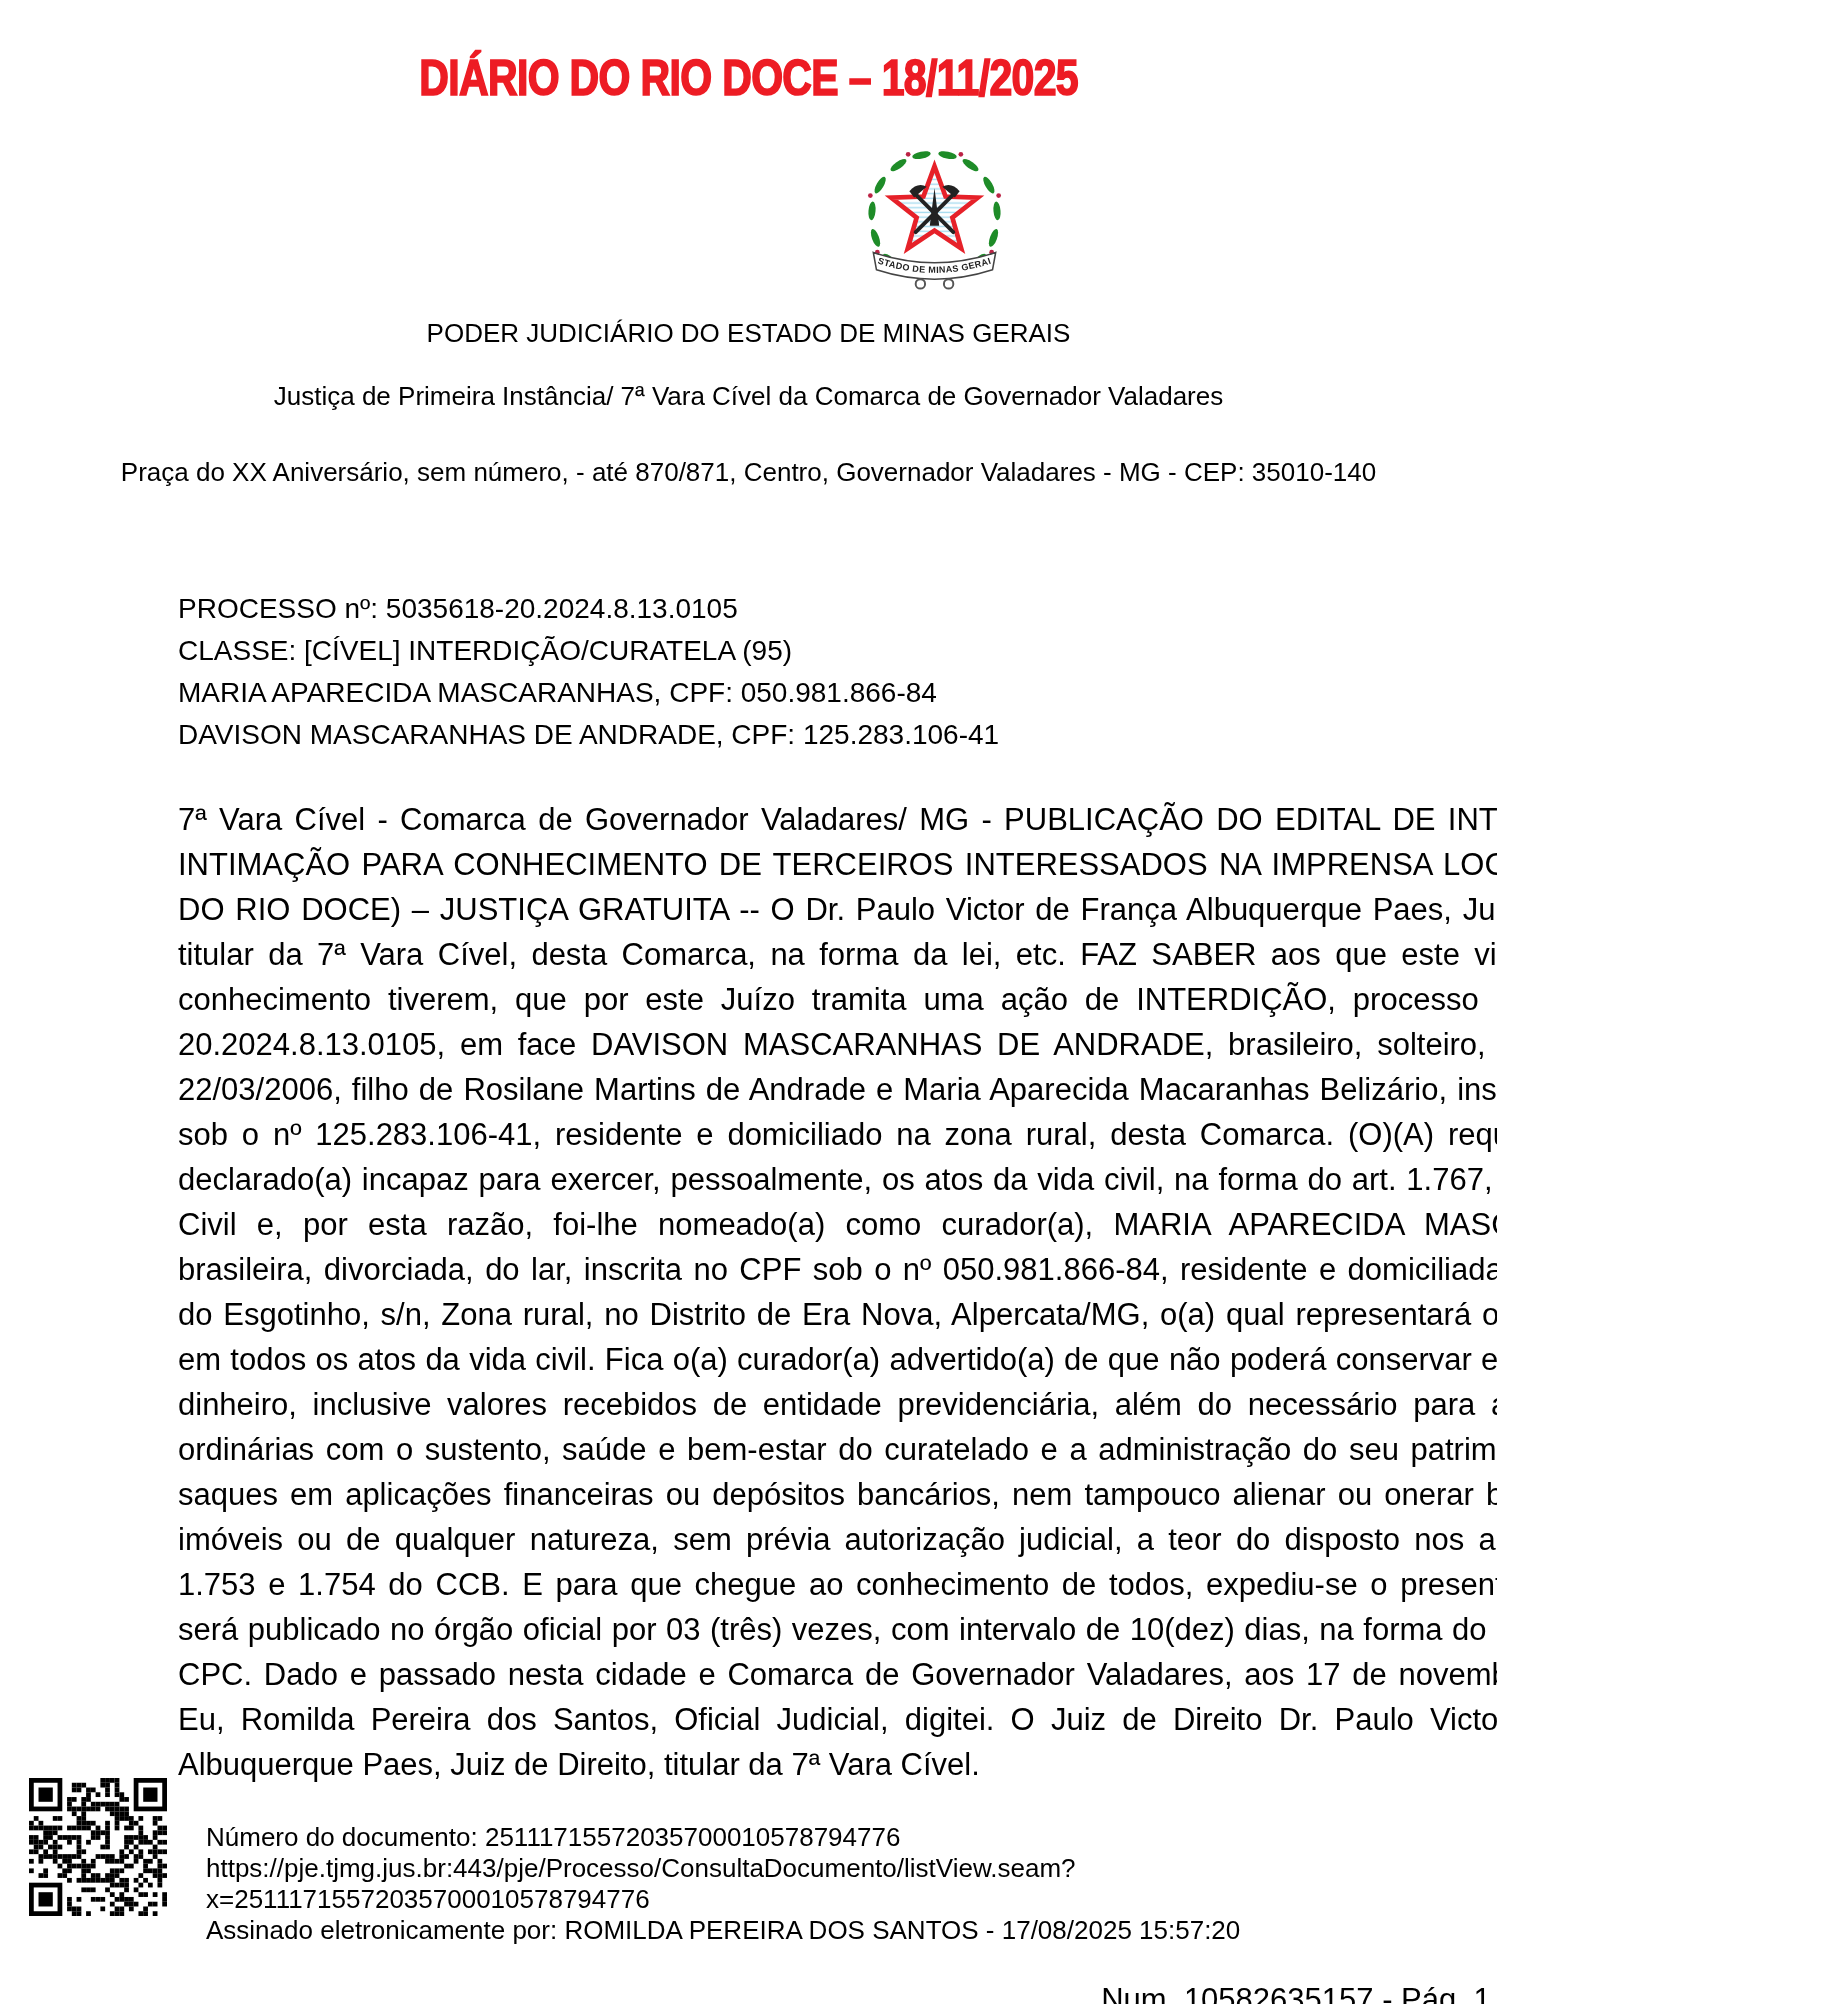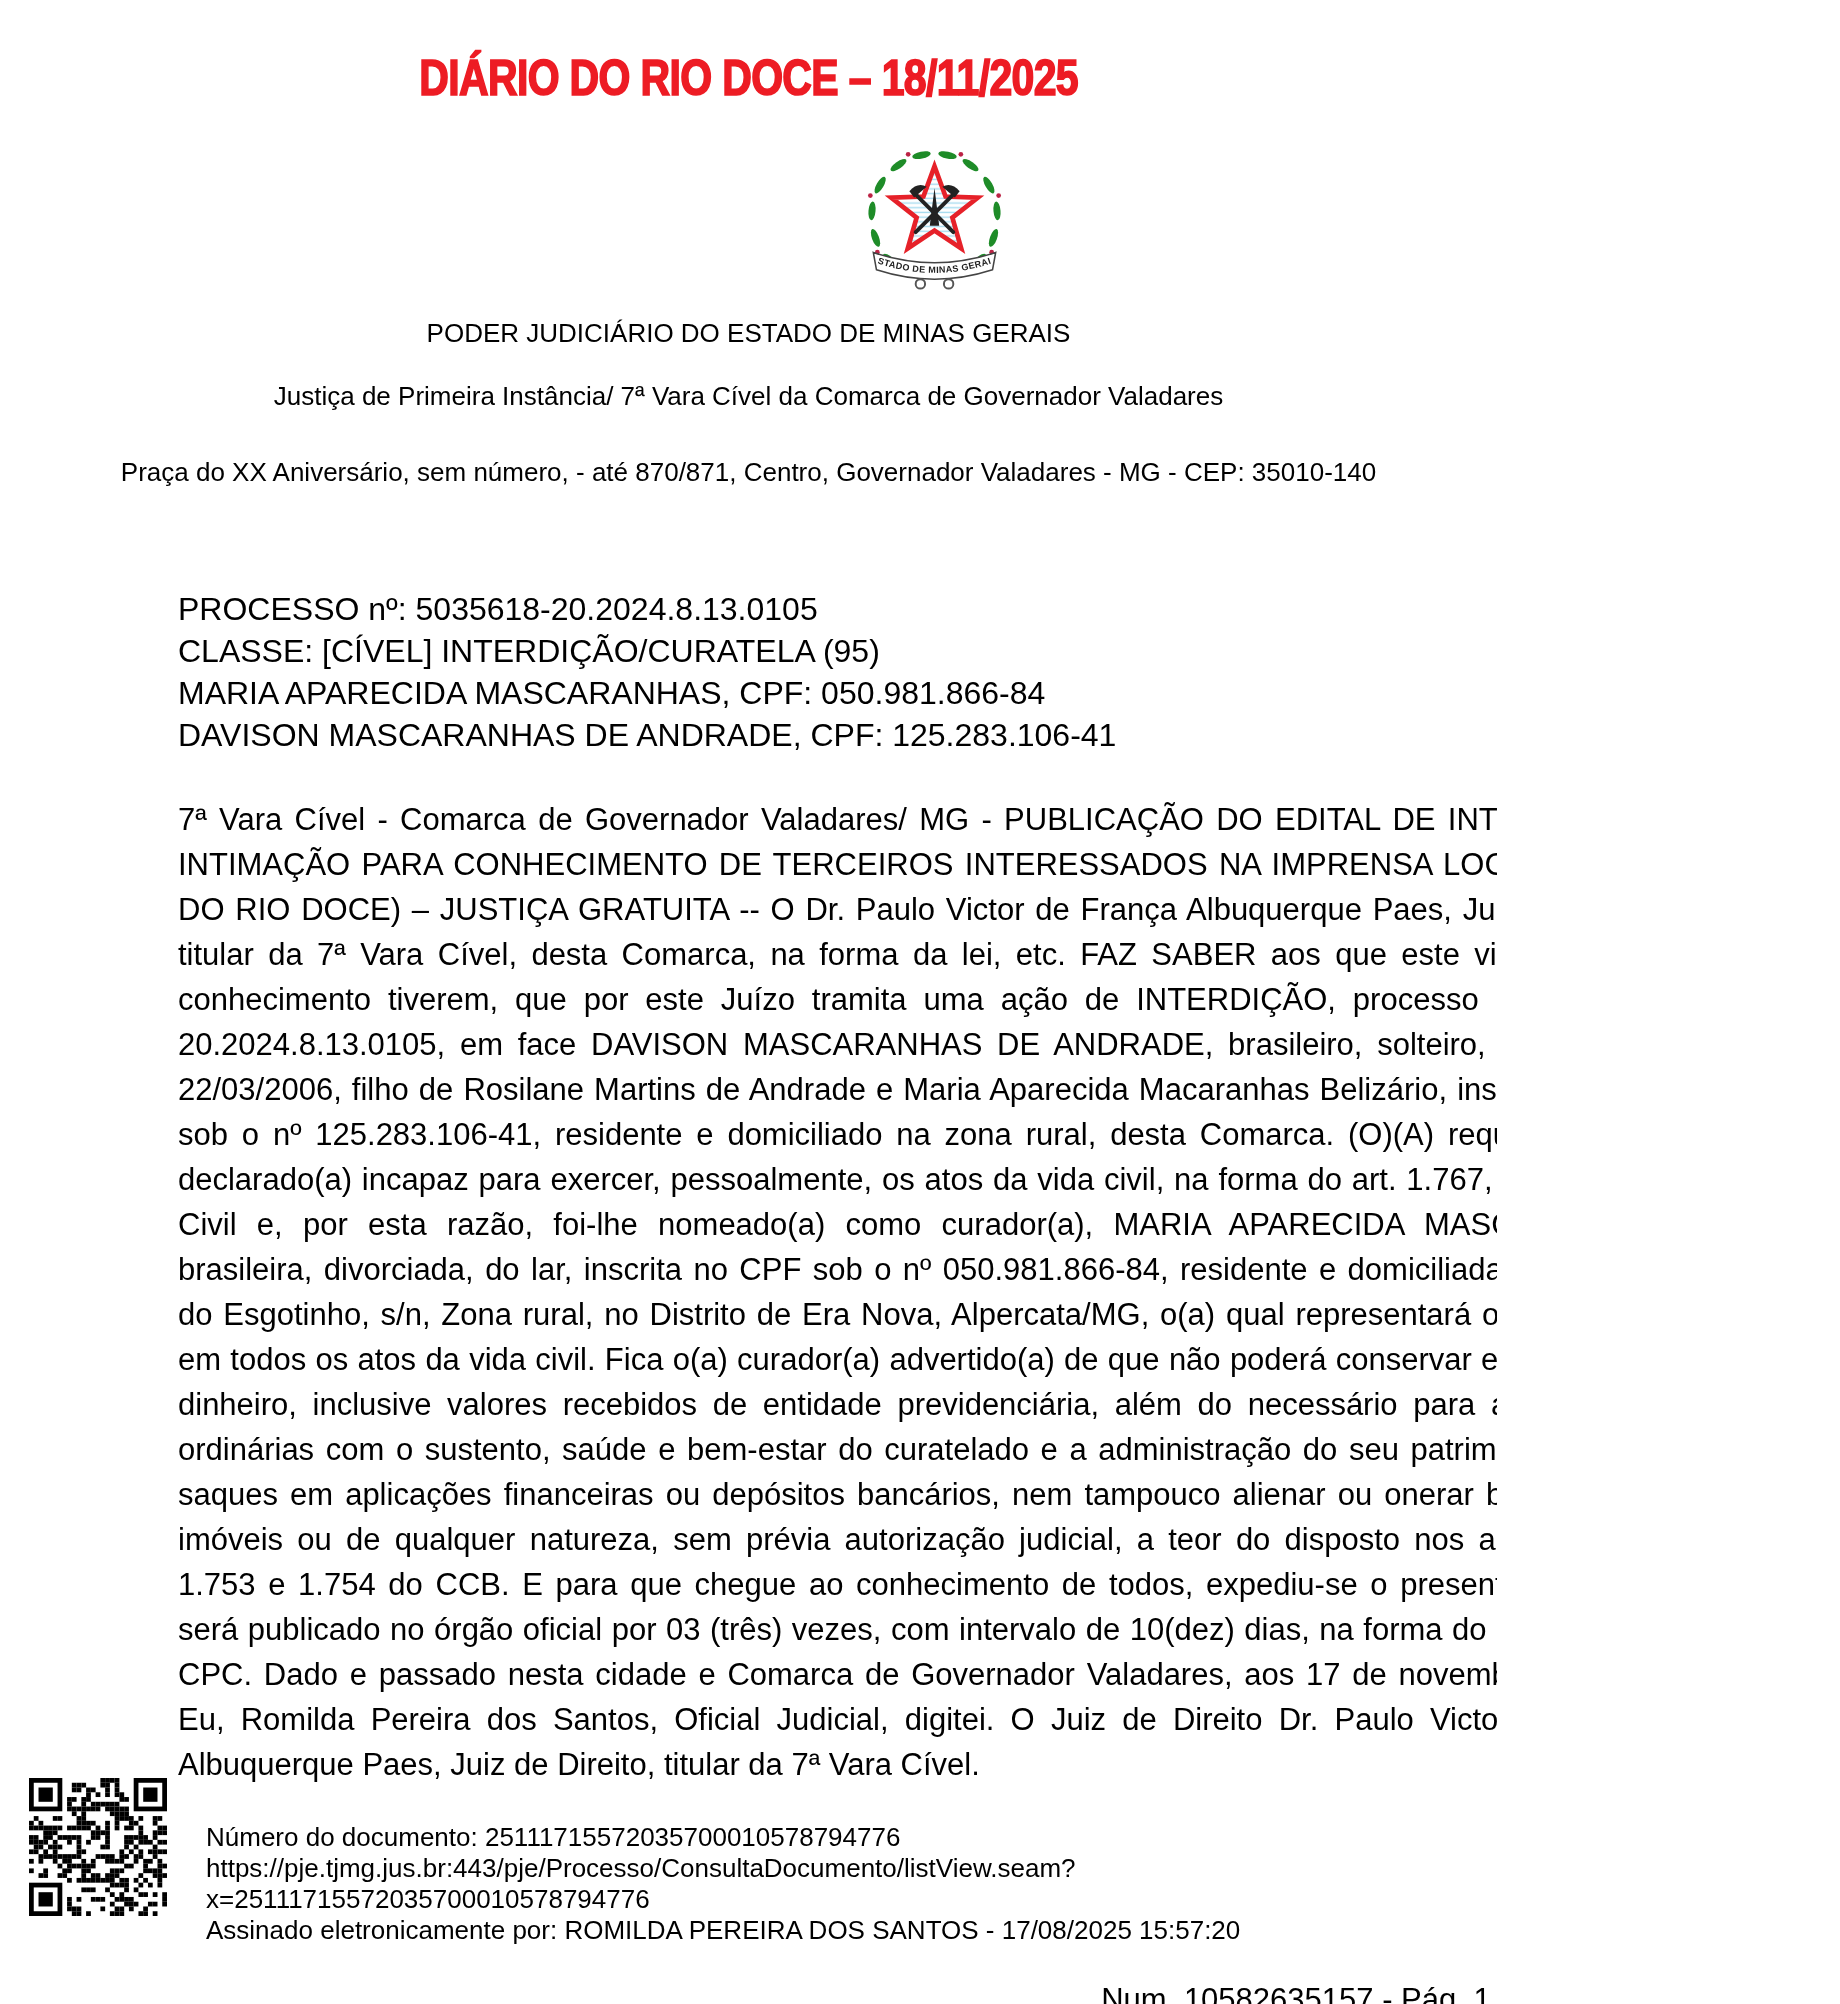--- a/index.html
+++ b/index.html
@@ -17,21 +17,21 @@
   }
   
   .logo{position:absolute;left:862px;top:149px;width:145px;height:149px;}
   .logo svg{width:100%;height:100%;display:block;}
   
   .hline{position:absolute;left:0;width:100%;text-align:center;font-size:26px;line-height:39px;}
   #h-court{top:314px;}
   #h-instance{top:377px;}
   #h-address{top:453px;}
   
-  .process{position:absolute;left:178px;top:588px;font-size:32px;line-height:42px;}
+  .process{position:absolute;left:178px;top:588px;font-size:28px;line-height:42px;}
   
   .edict{
     position:absolute;left:178px;top:797px;width:1494px;
     font-size:31px;line-height:45px;text-align:justify;text-justify:inter-word;
   }
   
   .qr{position:absolute;left:29px;top:1778px;width:138px;height:138px;}
   .qr svg{width:100%;height:100%;display:block;}
   
   .footer{position:absolute;left:206px;top:1822px;font-size:26px;line-height:31px;}

